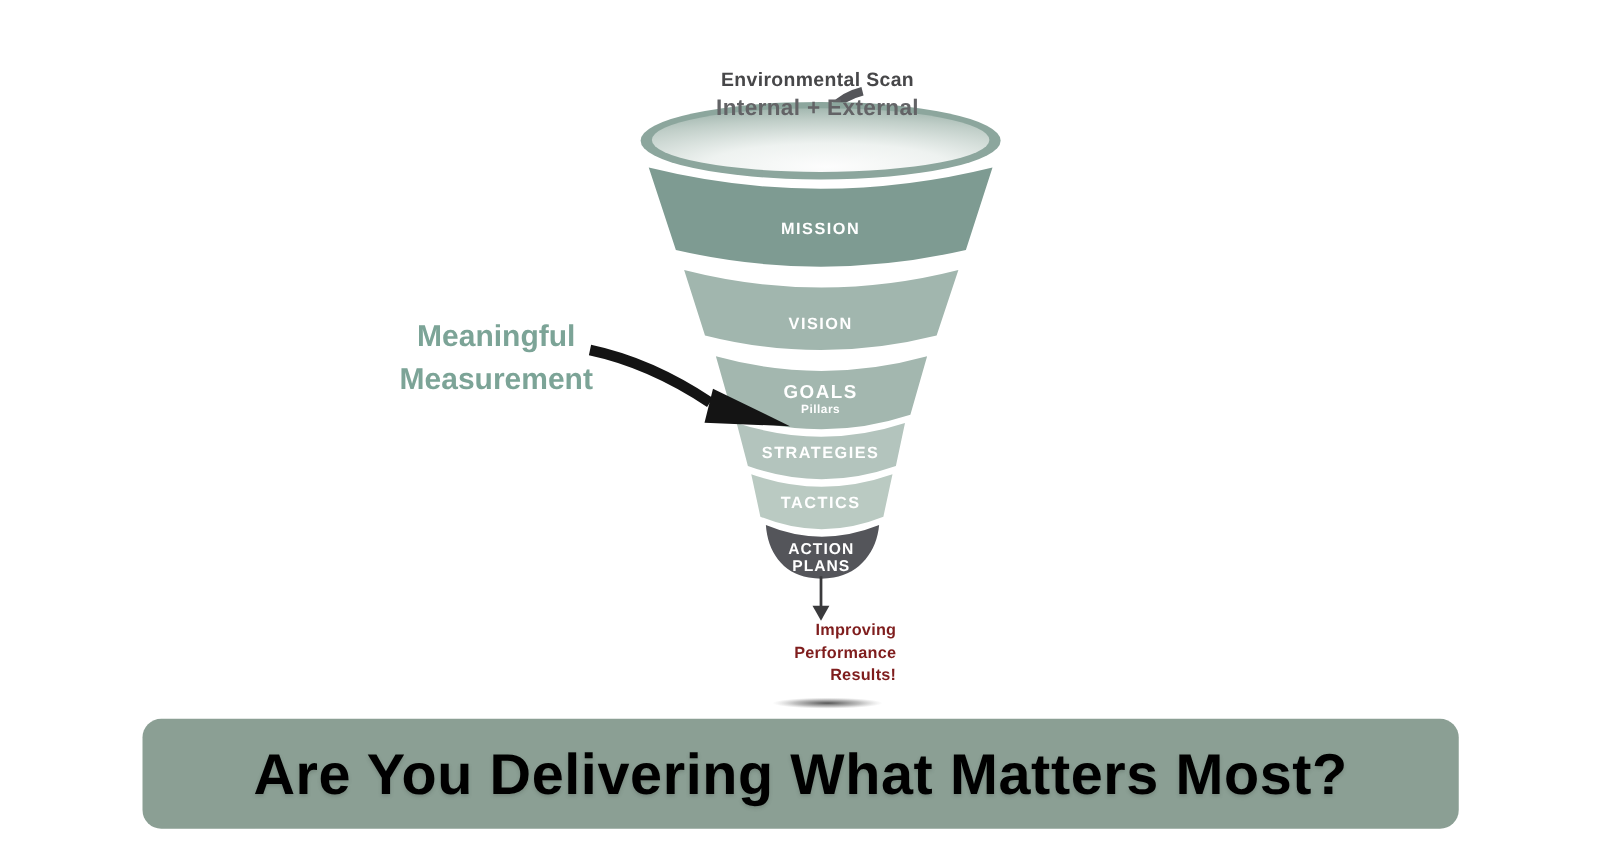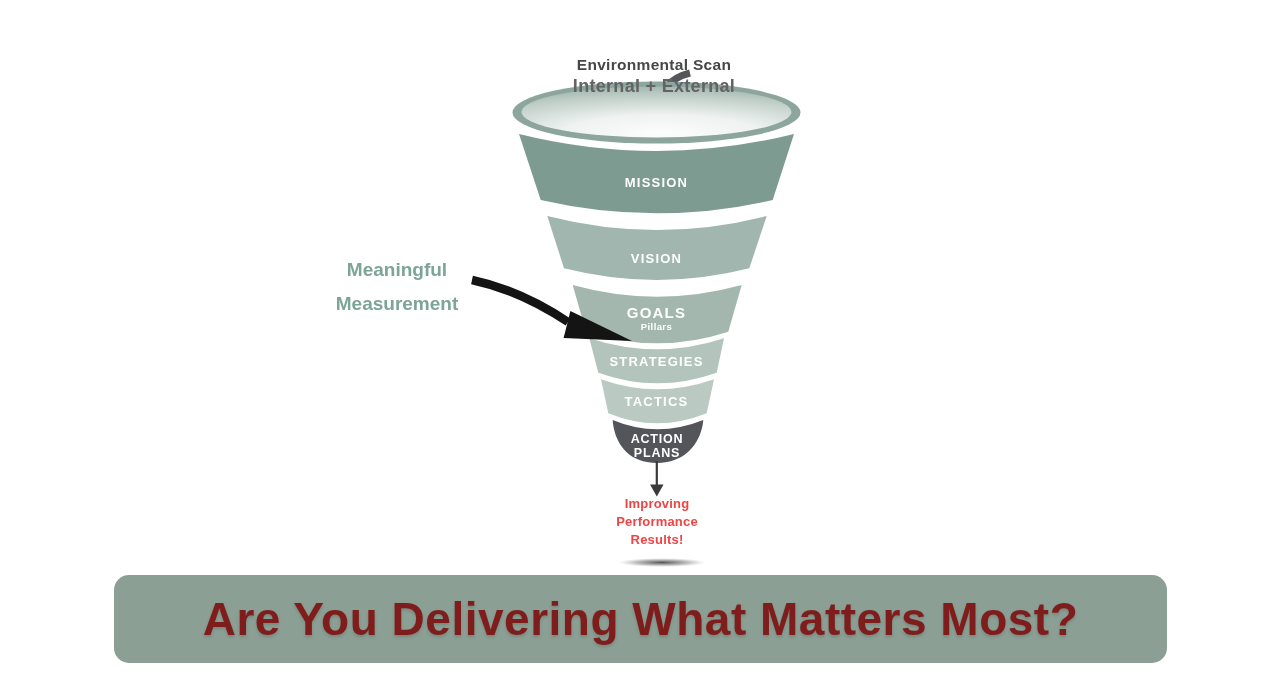--- a/index.html
+++ b/index.html
@@ -30,44 +30,44 @@
     line-height: 1.25;
     margin-top: 19px;
   }
   .scan-title { font-size: 15.5px; font-weight: bold; color: #474749; letter-spacing: 0.3px; }
   .scan-subtitle { font-size: 18px; font-weight: bold; color: #636366; letter-spacing: 0.3px; margin-top: 1px; }
 
   .annotation-label {
     position: absolute;
     left: 308px; top: 253px; width: 178px;
     text-align: center;
-    font-size: 19px; font-weight: bold;
+    font-size: 24px; font-weight: bold;
     color: #7CA497;
     line-height: 34px;
   }
 
   .outcome-label {
     position: absolute;
     left: 597px; top: 495px; width: 120px;
-    text-align: center;
+    text-align: right;
     font-size: 13px; font-weight: bold;
-    color: #ef4444;
+    color: #7f1d1d;
     line-height: 18px;
     letter-spacing: 0.2px;
   }
 
   .banner {
     position: absolute;
     left: 114px; top: 575px; width: 1053px; height: 88px;
     background: #8B9F94;
     border-radius: 15px;
     display: flex; align-items: center; justify-content: center;
   }
   .banner-text {
-    color: #7f1d1d;
+    color: #000000;
     font-size: 46px; font-weight: bold;
     letter-spacing: 0.5px;
     white-space: nowrap;
     text-shadow: 0 2px 3px rgba(60,70,65,0.25);
   }
 </style>
 </head>
 <body>
 
 <div class="canvas">

